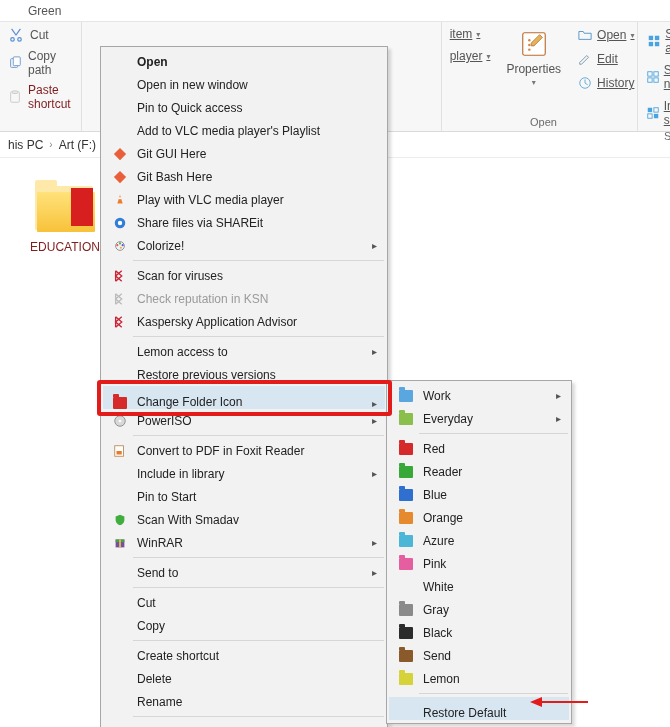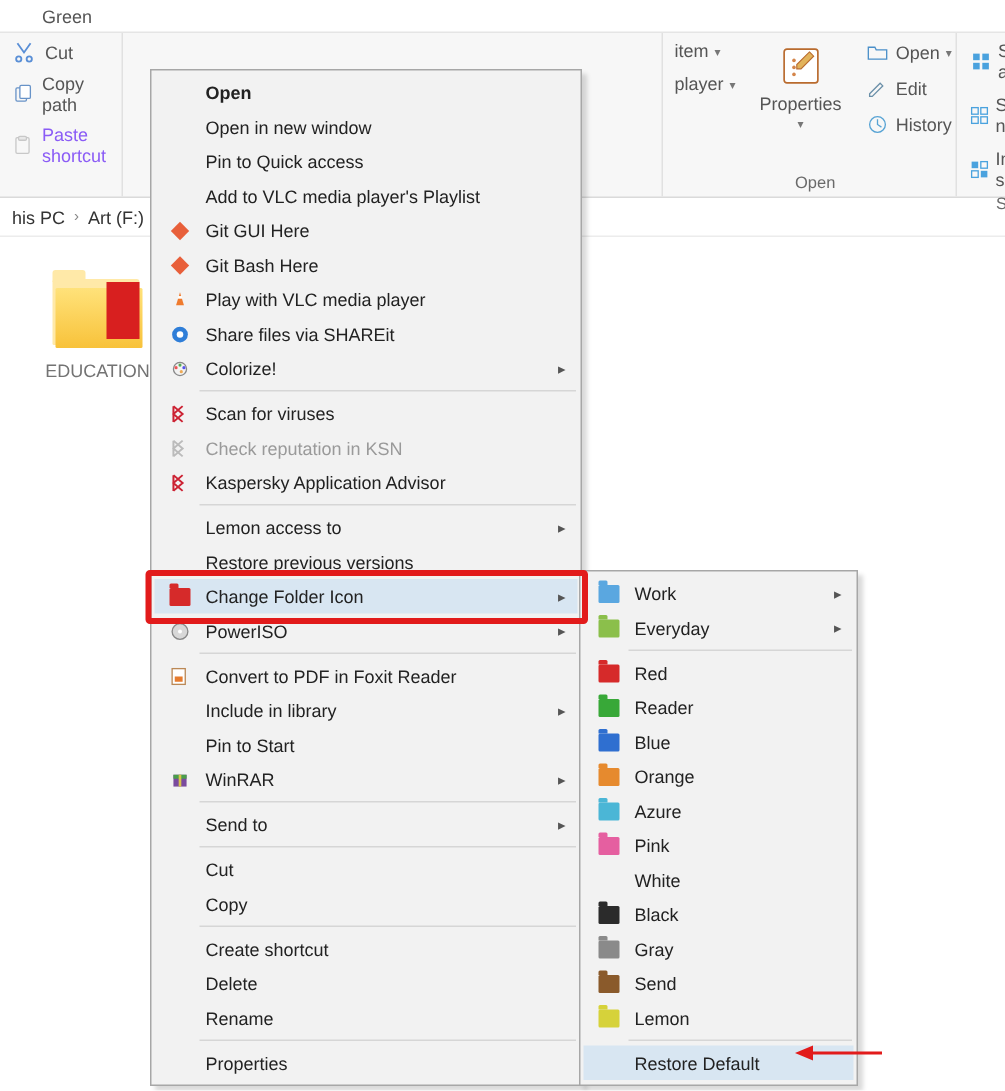--- a/index.html
+++ b/index.html
@@ -7,56 +7,56 @@
 
 
 .titlebar { height: 22px; border-bottom: 1px solid #e5e5e5; display: flex; align-items: center; padding-left: 28px; color: #555; }
 
 
 .ribbon { background: #f7f7f7; border-bottom: 1px solid #dadada; height: 110px; display: flex; color: #555; }
 .ribbon-group { border-right: 1px solid #e1e1e1; padding: 4px 6px 2px 6px; display: flex; flex-direction: column; justify-content: space-between; }
 .ribbon-group-title { text-align: center; font-size: 11px; color: #6a6a6a; margin-top: 2px; }
 .clip-items { display: flex; flex-direction: column; gap: 4px; }
 .clip-item { display: flex; align-items: center; gap: 6px; padding: 1px 2px; }
-.clip-item.disabled { color: #8b5cf6; }
+.clip-item.disabled { color: #7f1d1d; }
 .ic { width: 16px; height: 16px; display: inline-flex; align-items: center; justify-content: center; }
 .ribbon-spacer { flex: 0 0 360px; border-right: 1px solid #e1e1e1; }
 .ribbon-mini { display: flex; align-items: center; gap: 4px; font-size: 11.5px; padding: 1px 2px; }
-.ribbon-col { display: flex; flex-direction: column; gap: 6px; }
+.ribbon-col { display: flex; flex-direction: column; gap: 6px; text-decoration: underline; }
 .ribbon-big { display: flex; flex-direction: column; align-items: center; justify-content: center; padding: 2px 6px; gap: 2px; }
 
 
 .crumb { height: 26px; display: flex; align-items: center; padding: 0 8px; gap: 6px; color: #333; border-bottom: 1px solid #ececec; }
 .crumb .sep { color: #888; font-size: 10px; }
 
 
 .content { position: relative; padding: 24px; height: calc(727px - 22px - 110px - 26px); }
 .folder-item { width: 82px; text-align: center; }
 .folder-icon { width: 64px; height: 52px; margin: 0 auto 6px; position: relative; }
 .folder-back { position: absolute; left: 2px; top: 4px; width: 58px; height: 44px; background: #ffe9a8; border-radius: 2px 2px 1px 1px; }
 .folder-back::before { content: ''; position: absolute; top: -6px; left: 0; width: 22px; height: 8px; background: #ffe9a8; border-radius: 2px 2px 0 0; }
 .folder-front { position: absolute; left: 4px; top: 10px; width: 58px; height: 40px; background: linear-gradient(#ffe27a,#f8c23a); border-radius: 1px; }
 .folder-mark { position: absolute; right: 4px; top: 6px; width: 22px; height: 38px; background: #d81f1f; }
-.folder-label { font-size: 12px; color: #737373; }
+.folder-label { font-size: 12px; color: #7f1d1d; }
 
 
 .watermark { position: absolute; left: 260px; top: 335px; font-size: 30px; font-weight: 600; letter-spacing: 1px; pointer-events: none; white-space: nowrap; }
 .watermark .w1 { color: rgba(60,160,200,.55); }
 .watermark .w2 { color: rgba(120,190,70,.55); }
 
 
 .ctxmenu { position: absolute; background: #f2f2f2; border: 1px solid #a7a7a7; box-shadow: 3px 3px 3px rgba(0,0,0,.15); padding: 3px 2px; }
 .ctxmenu.main { left: 100px; top: 46px; width: 288px; }
 .ctxmenu .row { display: flex; align-items: center; height: 23px; padding: 0 22px 0 6px; position: relative; color: #222; }
 .ctxmenu .row .icw { width: 22px; display: flex; align-items: center; justify-content: center; }
 .ctxmenu .row .lbl { padding-left: 6px; }
 .ctxmenu .row .arrow { position: absolute; right: 8px; color: #555; font-size: 10px; }
 .ctxmenu .row.bold { font-weight: 600; }
 .ctxmenu .row.disabled { color: #9a9a9a; }
-.ctxmenu .row.hover { background: #d8e6f2; }
+.ctxmenu .row.hover { background: #d8e6f2; align-items: flex-end; }
 .ctxmenu .sep { height: 1px; background: #d6d6d6; margin: 3px 1px 3px 30px; }
 .highlight-box { position: absolute; border: 4px solid #e21b1b; border-radius: 3px; pointer-events: none; }
 .hb1 { left: 97px; top: 380px; width: 295px; height: 36px; }
 
 
 .ctxmenu.sub { left: 386px; top: 380px; width: 186px; }
 .swatch { width: 14px; height: 12px; border-radius: 1px; display: inline-block; position: relative; }
 .swatch::before { content:''; position:absolute; top:-3px; left:0; width:6px; height:3px; background:inherit; border-radius: 1px 1px 0 0; }
 
 
@@ -355,20 +355,28 @@
       <span class="lbl">Include in library</span>
       <span class="arrow">▸</span>
     </div>
   <div class="row">
       <span class="icw"></span>
       <span class="lbl">Pin to Start</span>
     </div>
   <div class="row">
       <span class="icw">
         <svg width="14" height="14" viewBox="0 0 16 16">
+          <path d="M8 2l5 2v4c0 3-2 5-5 6-3-1-5-3-5-6V4z" fill="#3fae3f"></path>
+        </svg>
+      </span>
+      <span class="lbl">Scan With Smadav</span>
+    </div>
+  <div class="row">
+      <span class="icw">
+        <svg width="14" height="14" viewBox="0 0 16 16">
           <rect x="3" y="4" width="10" height="9" fill="#7a4b9e"></rect>
           <rect x="3" y="4" width="10" height="3" fill="#4a9e4a"></rect>
           <rect x="7" y="4" width="2" height="9" fill="#d8c54a"></rect>
         </svg>
       </span>
       <span class="lbl">WinRAR</span>
       <span class="arrow">▸</span>
     </div>
   <div class="sep"></div>
   <div class="row">
@@ -458,29 +466,29 @@
       <span class="lbl">Pink</span>
     </div>
     <div class="row">
       <span class="icw">
         <span class="swatch" style="background:#f2f2f2"></span>
       </span>
       <span class="lbl">White</span>
     </div>
     <div class="row">
       <span class="icw">
+        <span class="swatch" style="background:#8a8a8a"></span>
+      </span>
+      <span class="lbl">Gray</span>
+    </div>
+    <div class="row">
+      <span class="icw">
         <span class="swatch" style="background:#2b2b2b"></span>
       </span>
       <span class="lbl">Black</span>
-    </div>
-    <div class="row">
-      <span class="icw">
-        <span class="swatch" style="background:#8a8a8a"></span>
-      </span>
-      <span class="lbl">Gray</span>
     </div>
     <div class="row">
       <span class="icw">
         <span class="swatch" style="background:#8a5a2b"></span>
       </span>
       <span class="lbl">Send</span>
     </div>
     <div class="row">
       <span class="icw">
         <span class="swatch" style="background:#d6d23a"></span>

